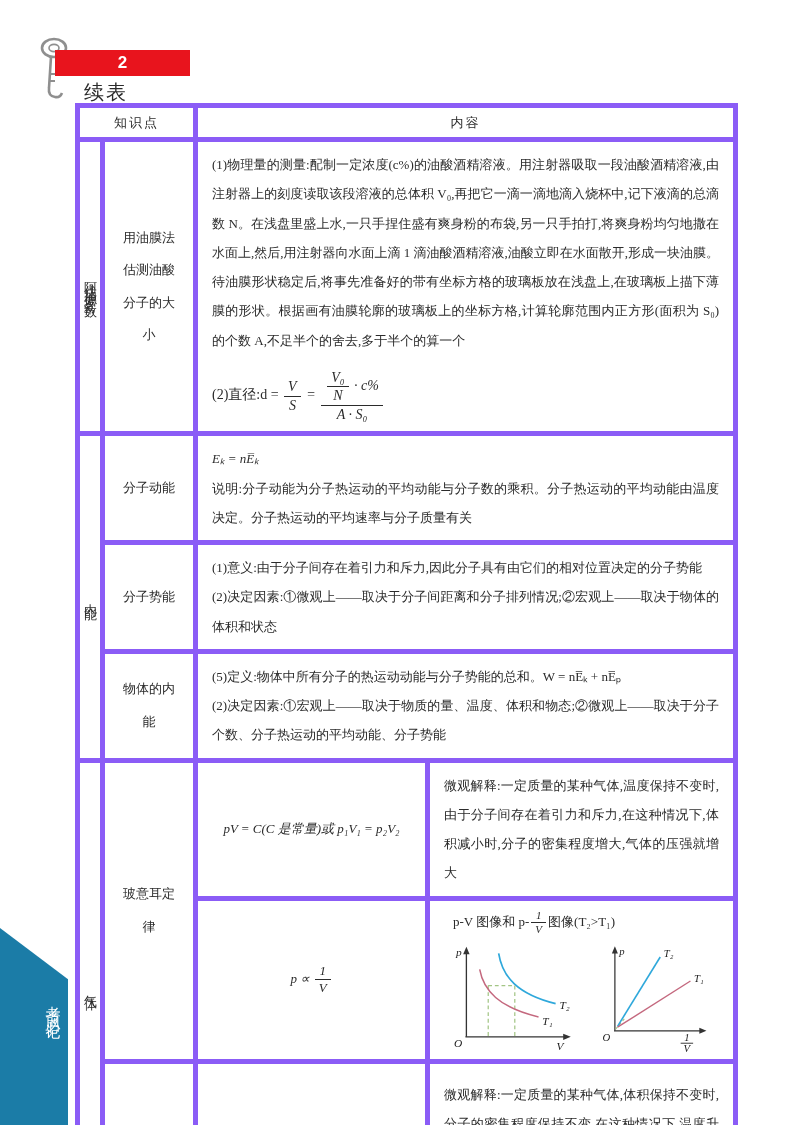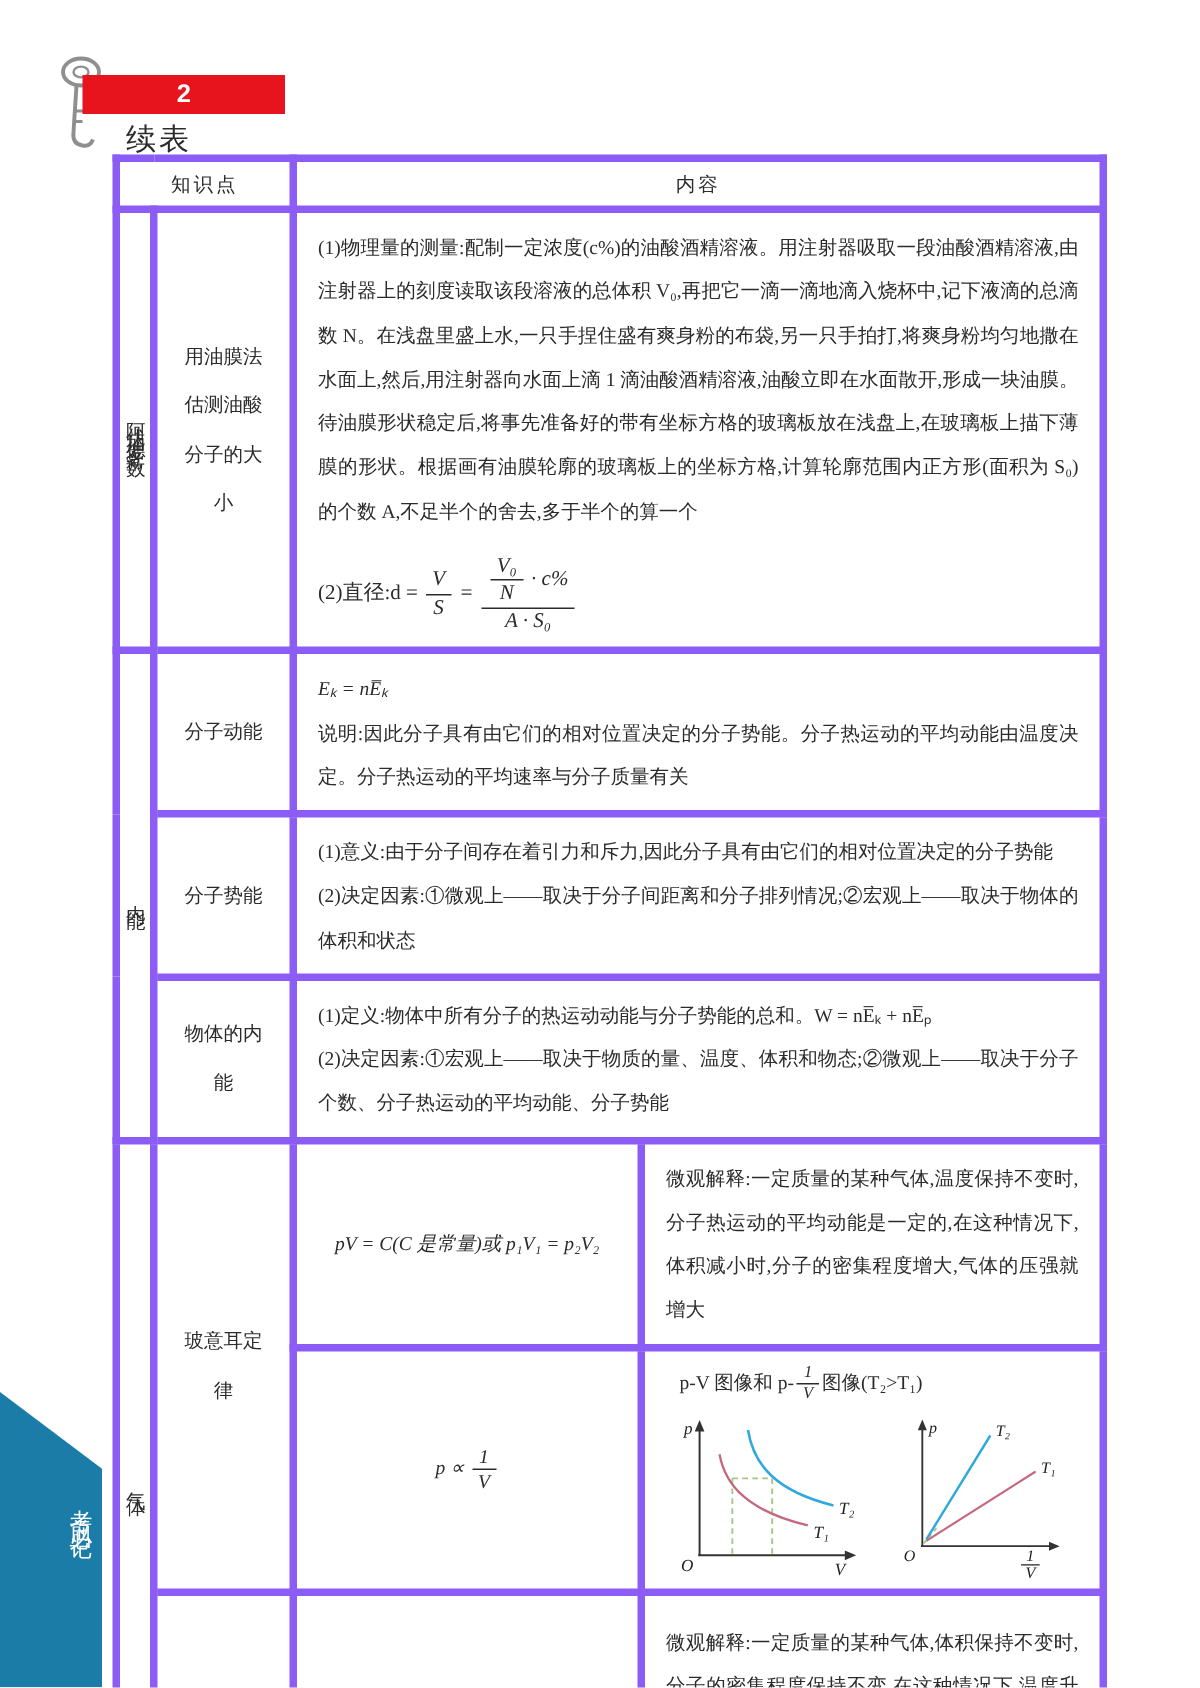--- a/index.html
+++ b/index.html
@@ -123,47 +123,47 @@
       </td>
     </tr>
 
     <tr style="height:93px;">
       <td class="group" rowspan="3">
         <span class="vtext">内能</span>
       </td>
       <td class="topic">分子动能</td>
       <td class="content" colspan="2">
         <div class="fm">Eₖ = nE̅ₖ</div>
-        <div>说明:因此分子具有由它们的相对位置决定的分子势能。分子热运动的平均动能由温度决定。分子热运动的平均速率与分子质量有关</div>
+        <div>说明:分子动能为分子热运动的平均动能与分子数的乘积。分子热运动的平均动能由温度决定。分子热运动的平均速率与分子质量有关</div>
       </td>
     </tr>
 
     <tr style="height:77px;">
       <td class="topic">分子势能</td>
       <td class="content" colspan="2">
         <div>(1)意义:由于分子间存在着引力和斥力,因此分子具有由它们的相对位置决定的分子势能</div>
         <div>(2)决定因素:①微观上——取决于分子间距离和分子排列情况;②宏观上——取决于物体的体积和状态</div>
       </td>
     </tr>
 
     <tr style="height:78px;">
       <td class="topic">物体的内能</td>
       <td class="content" colspan="2">
-        <div>(1)定义:物体中所有分子的热运动动能与分子势能的总和。W = nE̅ₖ + nE̅ₚ</div>
+        <div>(5)定义:物体中所有分子的热运动动能与分子势能的总和。W = nE̅ₖ + nE̅ₚ</div>
         <div>(2)决定因素:①宏观上——取决于物质的量、温度、体积和物态;②微观上——取决于分子个数、分子热运动的平均动能、分子势能</div>
       </td>
     </tr>
 
     <tr style="height:112px;">
       <td class="group" rowspan="3">
         <span class="vtext">气体</span>
       </td>
       <td class="topic" rowspan="2">玻意耳定律</td>
       <td class="fcell fm">pV = C(C 是常量)或 p₁V₁ = p₂V₂</td>
-      <td class="ecell">微观解释:一定质量的某种气体,温度保持不变时,分子热运动的平均动能是一定的,在这种情况下,体积减小时,分子的密集程度增大,气体的压强就增大</td>
+      <td class="ecell">微观解释:一定质量的某种气体,温度保持不变时,由于分子间存在着引力和斥力,在这种情况下,体积减小时,分子的密集程度增大,气体的压强就增大</td>
     </tr>
 
     <tr style="height:153px;">
       <td class="fcell fm">
         <span>p ∝</span>
         <span class="frac"><span class="num">1</span><span class="den">V</span></span>
       </td>
       <td style="padding:6px 10px;">
         <div class="gtitle fm">
           <span class="cjk">p-V 图像和 p-</span><span class="frac" style="font-size:11px;"><span class="num">1</span><span class="den">V</span></span><span class="cjk">图像(T₂&gt;T₁)</span>

